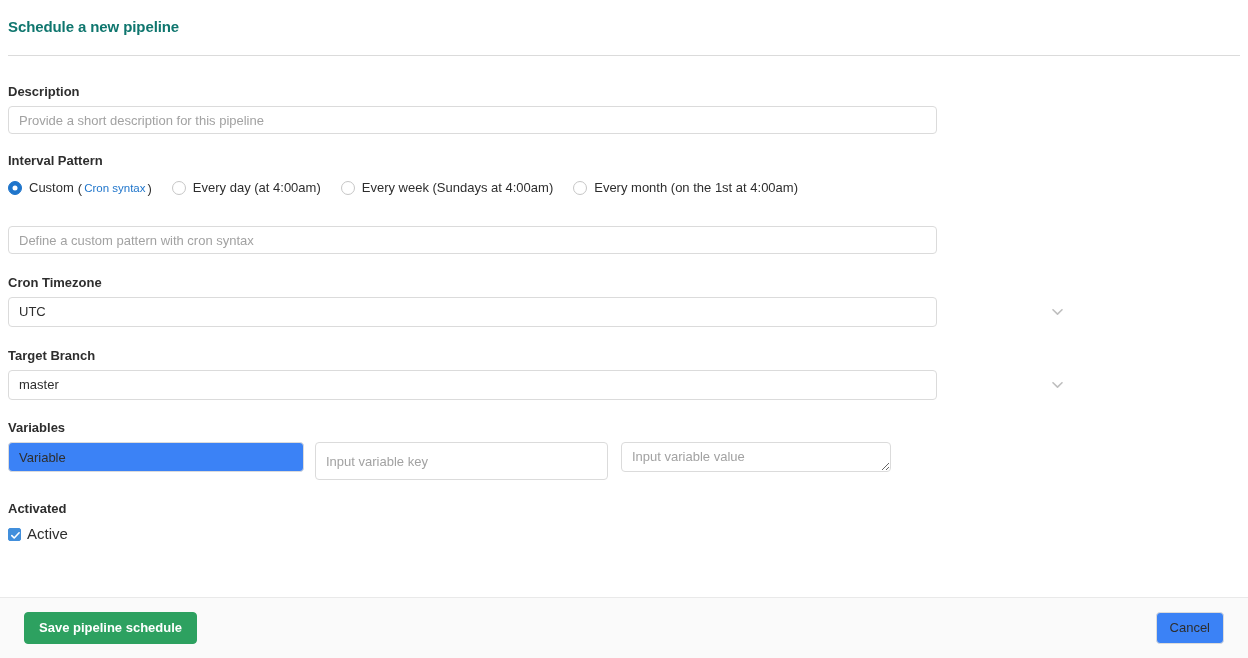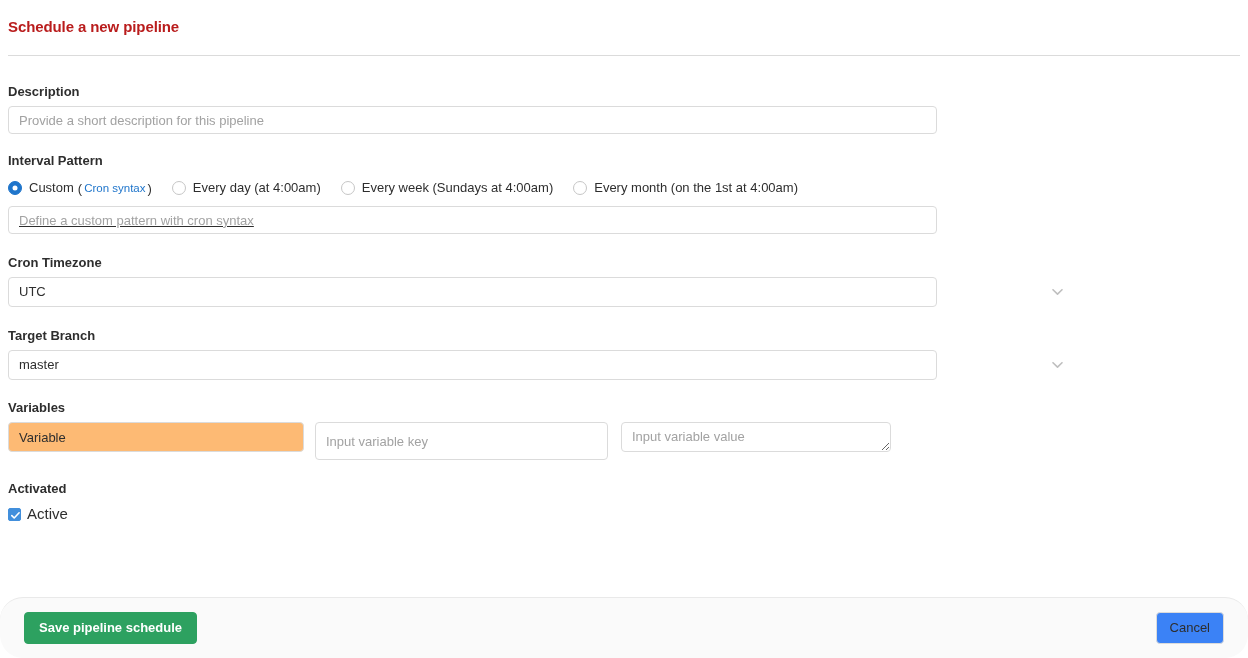--- a/index.html
+++ b/index.html
@@ -21,21 +21,21 @@
     background: #fff;
   }
 
   
   .header {
     padding: 16px 8px 0 8px;
   }
   .page-title {
     font-size: 15px;
     font-weight: bold;
-    color: #b91c1c;
+    color: #0f766e;
     line-height: 22px;
     margin: 0;
     letter-spacing: -0.1px;
   }
   .header-divider {
     margin: 17px 0 0 0;
     height: 1px;
     background: #dbdbdb;
     width: 1232px;
   }
@@ -99,21 +99,21 @@
     transform: translateY(-50%);
     width: 11px;
     height: 7px;
     pointer-events: none;
   }
   .chevron svg { display: block; }
 
   
   .sp-desc { margin-top: 15px; }
   .sp-interval { margin-top: 18px; }
-  .sp-cronin { margin-top: 8px; text-decoration: underline; }
+  .sp-cronin { margin-top: 28px; }
   .sp-tz { margin-top: 20px; }
   .sp-branch { margin-top: 20px; }
   .sp-vars { margin-top: 19px; }
   .sp-activated { margin-top: 20px; }
 
   
   .radio-row {
     display: flex;
     align-items: center;
     height: 20px;
@@ -177,21 +177,21 @@
     height: 30px;
     margin-right: 11px;
   }
   .var-select {
     width: 296px;
     height: 30px;
     padding: 4px 10px;
     font-family: "Liberation Sans", sans-serif;
     font-size: 13px;
     color: #2e2e2e;
-    background: #fdba74;
+    background: #3b82f6;
     border: 1px solid #dbdbdb;
     border-radius: 4px;
     outline: none;
     -webkit-appearance: none;
     appearance: none;
   }
   .var-key {
     width: 293px;
     height: 30px;
     padding: 18px 10px;
@@ -250,21 +250,20 @@
     position: absolute;
     left: 0;
     right: 0;
     bottom: 0;
     height: 61px;
     background: #fafafa;
     border-top: 1px solid #e9e9e9;
     display: flex;
     align-items: center;
     padding: 0 24px;
-    border-radius: 23px;
   }
   .btn-save {
     background: #2da160;
     border: 1px solid #2da160;
     color: #ffffff;
     font-family: "Liberation Sans", sans-serif;
     font-size: 13px;
     font-weight: bold;
     border-radius: 4px;
     padding: 0 14px;

